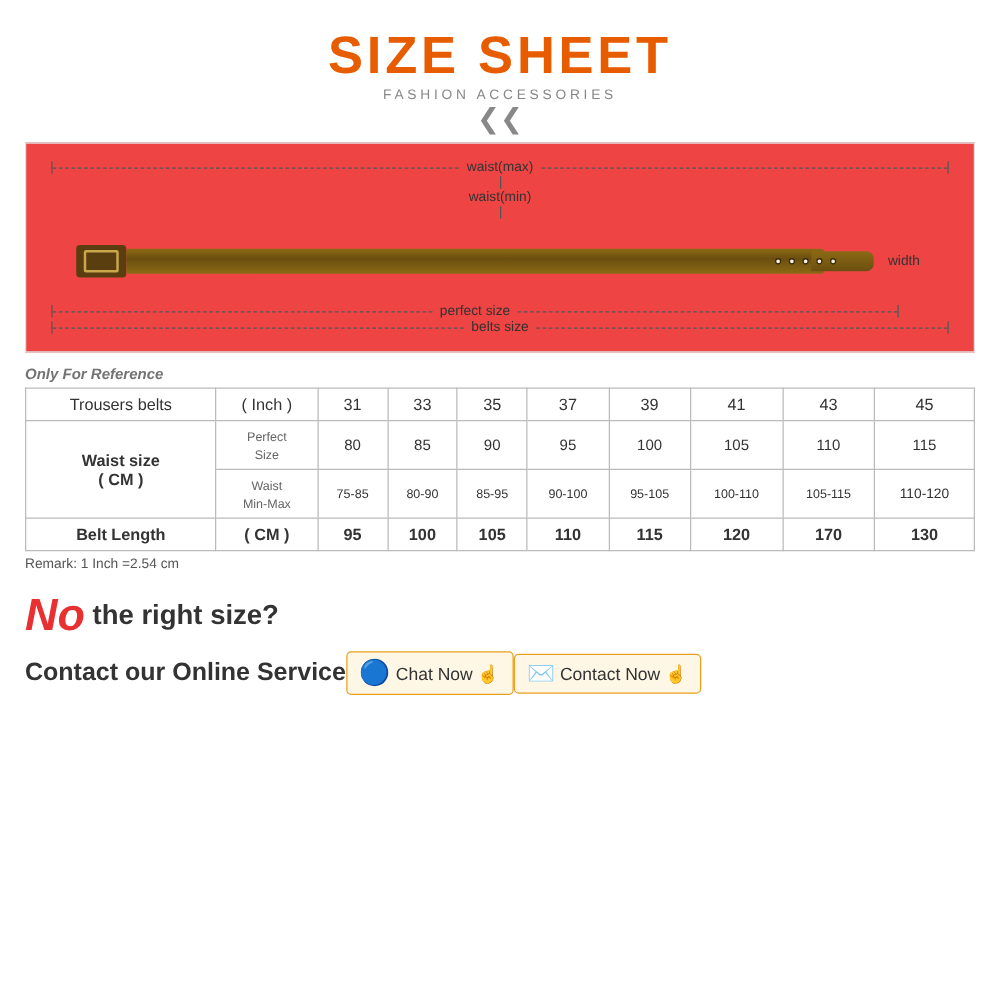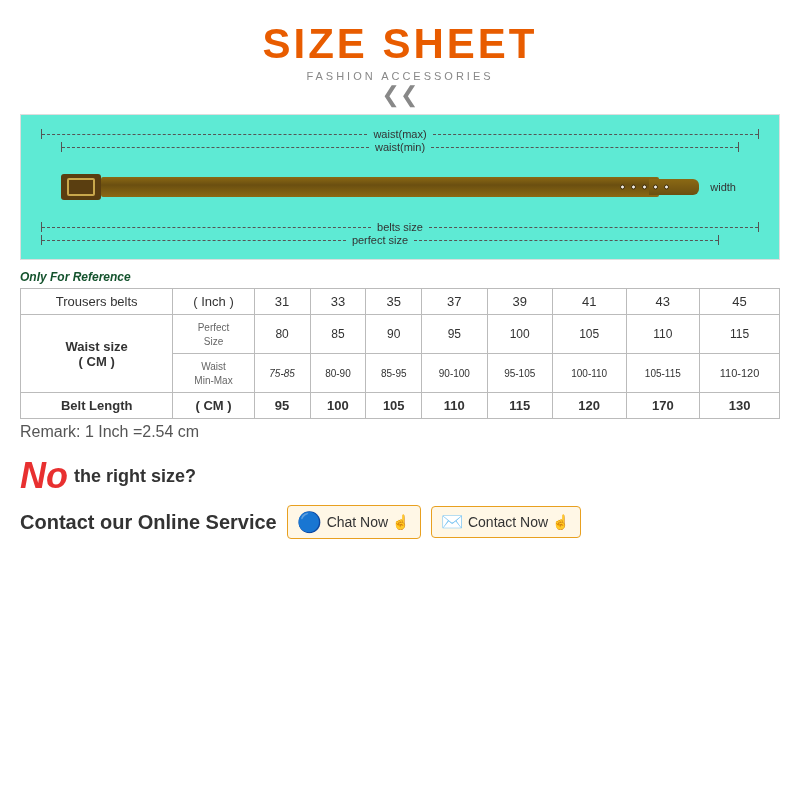--- a/index.html
+++ b/index.html
@@ -39,21 +39,21 @@
     .chevron {
       font-size: 22px;
       color: #888;
       line-height: 1;
       margin-top: 2px;
     }
 
     
     .belt-diagram {
       width: 760px;
-      background: #5eead4;
+      background: #ef4444;
       border: 1px solid #ddd;
       padding: 12px 20px;
       margin-top: 8px;
       position: relative;
     }
 
     
     .belt-visual {
       position: relative;
       height: 60px;
@@ -133,21 +133,21 @@
     
     .table-section {
       width: 760px;
       margin-top: 10px;
     }
 
     .only-ref {
       font-size: 12px;
       font-style: italic;
       font-weight: bold;
-      color: #14532d;
+      color: #737373;
       margin-bottom: 4px;
     }
 
     table {
       width: 100%;
       border-collapse: collapse;
       font-size: 12px;
     }
 
     table td, table th {
@@ -172,21 +172,21 @@
       font-weight: bold;
       font-size: 13px;
     }
 
     .sub-label {
       font-size: 10px;
       color: #666;
     }
 
     .remark {
-      font-size: 16px;
+      font-size: 11px;
       color: #555;
       margin-top: 4px;
     }
 
     
     .bottom-section {
       width: 760px;
       margin-top: 14px;
     }
 
@@ -198,29 +198,28 @@
     }
 
     .no-text {
       font-size: 36px;
       font-weight: bold;
       color: #e83030;
       font-style: italic;
     }
 
     .no-size-label {
-      font-size: 18px;
+      font-size: 22px;
       font-weight: bold;
       color: #333;
     }
 
     .contact-row {
       display: flex;
       align-items: center;
-      gap: 10px;
     }
 
     .contact-label {
       font-size: 20px;
       font-weight: bold;
       color: #333;
     }
 
     .chat-btn {
       display: flex;
@@ -299,21 +298,21 @@
   <div class="belt-diagram">
 
     <div class="meas-line">
       <span class="end-mark"></span>
       <span class="meas-dash"></span>
       <span class="meas-text">waist(max)</span>
       <span class="meas-dash"></span>
       <span class="end-mark"></span>
     </div>
 
-    <div class="meas-line" style="margin-left:20px; margin-right:20px;">
+    <div class="meas-line" style="margin-left:20px; margin-right:20px;flex-direction:column;">
       <span class="end-mark"></span>
       <span class="meas-dash"></span>
       <span class="meas-text">waist(min)</span>
       <span class="meas-dash"></span>
       <span class="end-mark"></span>
     </div>
 
     <div class="belt-visual">
       <div class="belt-buckle"></div>
       <div class="belt-body"></div>
@@ -321,32 +320,32 @@
       <div class="belt-holes">
         <div class="hole"></div>
         <div class="hole"></div>
         <div class="hole"></div>
         <div class="hole"></div>
         <div class="hole"></div>
       </div>
       <div class="width-label">width</div>
     </div>
 
+    <div class="meas-line" style="margin-right:40px;">
+      <span class="end-mark"></span>
+      <span class="meas-dash"></span>
+      <span class="meas-text">perfect size</span>
+      <span class="meas-dash"></span>
+      <span class="end-mark"></span>
+    </div>
+
     <div class="meas-line">
       <span class="end-mark"></span>
       <span class="meas-dash"></span>
       <span class="meas-text">belts size</span>
-      <span class="meas-dash"></span>
-      <span class="end-mark"></span>
-    </div>
-
-    <div class="meas-line" style="margin-right:40px;">
-      <span class="end-mark"></span>
-      <span class="meas-dash"></span>
-      <span class="meas-text">perfect size</span>
       <span class="meas-dash"></span>
       <span class="end-mark"></span>
     </div>
   </div>
 
   <div class="table-section">
     <div class="only-ref">Only For Reference</div>
     <table>
 
       <tbody>
@@ -371,21 +370,21 @@
         <td>90</td>
         <td>95</td>
         <td>100</td>
         <td>105</td>
         <td>110</td>
         <td>115</td>
       </tr>
 
       <tr>
         <td><span class="sub-label">Waist<br>Min-Max</span></td>
-        <td style="font-size:10px;font-style:italic;">75-85</td>
+        <td style="font-size:10px;">75-85</td>
         <td style="font-size:10px;">80-90</td>
         <td style="font-size:10px;">85-95</td>
         <td style="font-size:10px;">90-100</td>
         <td style="font-size:10px;">95-105</td>
         <td style="font-size:10px;">100-110</td>
         <td style="font-size:10px;">105-115</td>
         <td style="font-size:11px;">110-120</td>
       </tr>
 
       <tr class="belt-length-row">

